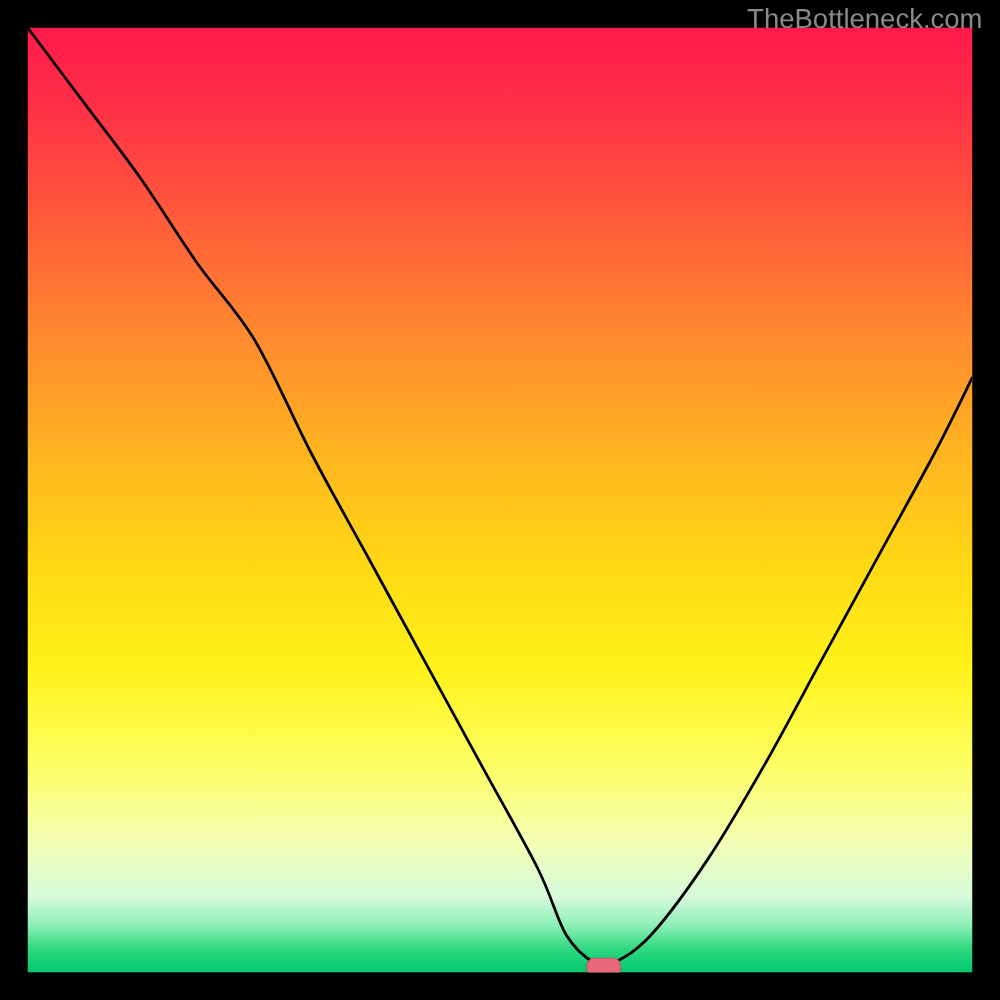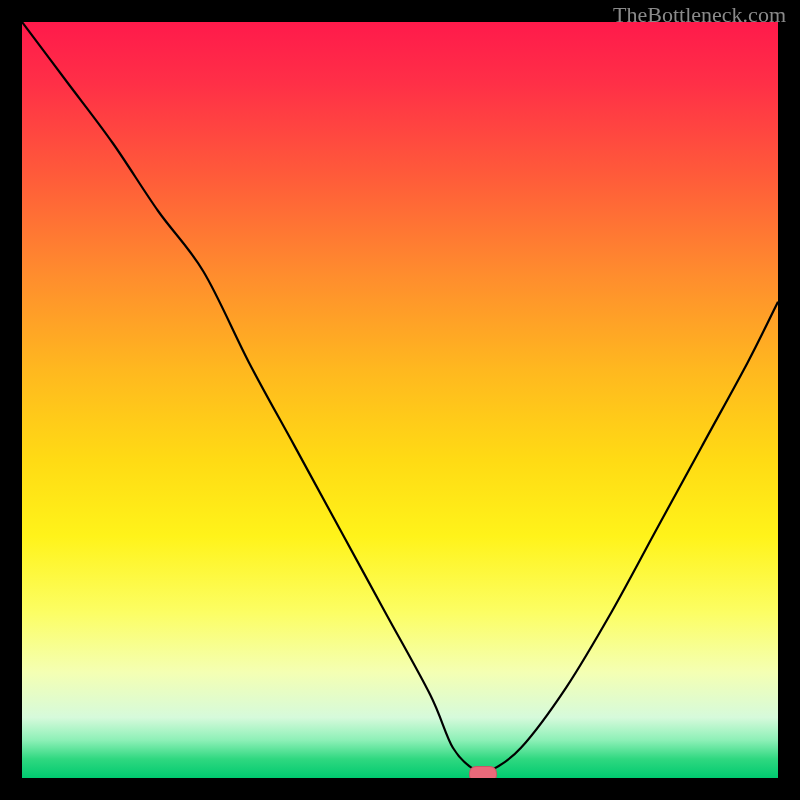--- a/index.html
+++ b/index.html
@@ -54,21 +54,21 @@
     width: 26px;
     height: 14px;
     border-radius: 7px;
     background: #e9697a;
     border: 1px solid rgba(0,0,0,0.15);
     transform: translate(-50%, -50%);
   }
   .watermark {
     position: absolute;
     top: 2px;
-    font-family: Liberation Serif, serif;
+    font-family: Liberation Sans, sans-serif;
     font-size: 22px;
     color: #8a8a8a;
     user-select: none;
     white-space: nowrap;
     margin-left: 32px;
   }
 </style>
 </head>
 <body>
 

